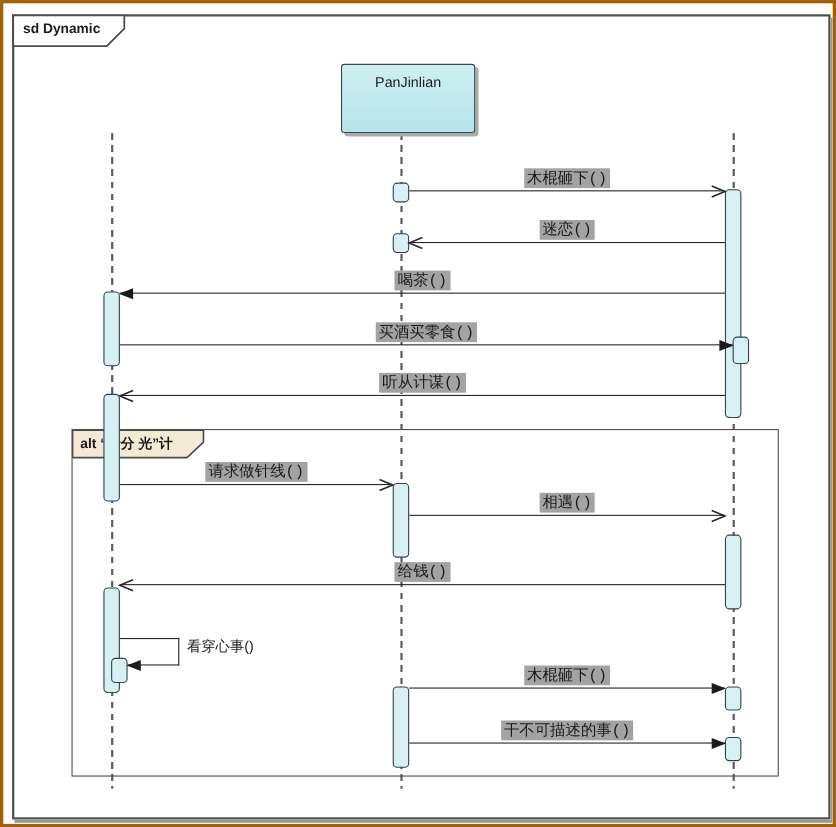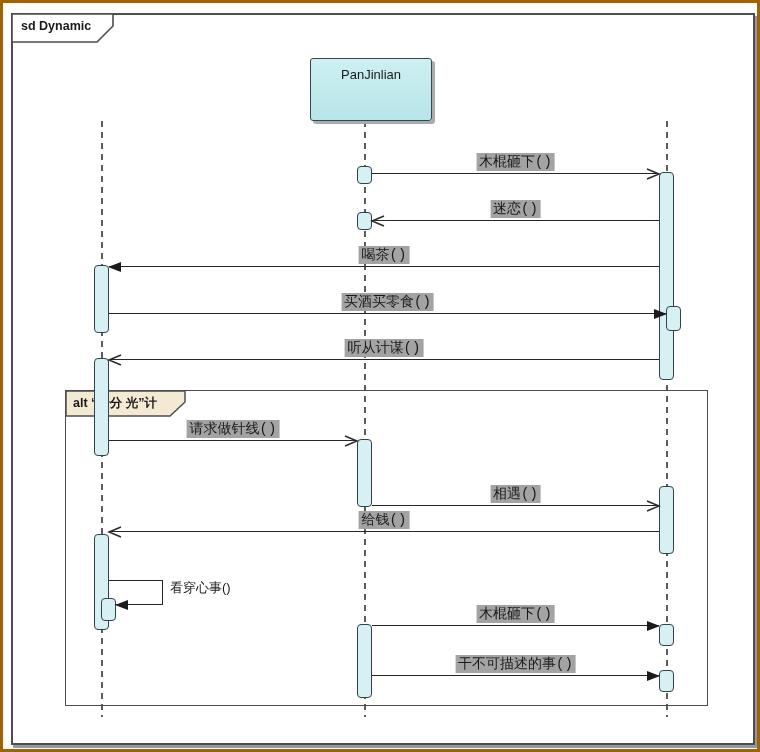--- a/index.html
+++ b/index.html
@@ -131,21 +131,21 @@
         </svg></span>
   </div>
 
   <div class="msg" style="left:106px;top:437px;width:248px;">
     <span class="mlabel">请求做针线()</span>
     <span class="a-r"><svg width="16" height="14">
           <polyline points="2,2 14,7 2,12" fill="none" stroke="#2a2a2a" stroke-width="1.5"></polyline>
         </svg></span>
   </div>
 
-  <div class="msg" style="left:369px;top:502px;width:287px;">
+  <div class="msg" style="left:369px;top:465px;width:287px;">
     <span class="mlabel">相遇()</span>
     <span class="a-r"><svg width="16" height="14">
           <polyline points="2,2 14,7 2,12" fill="none" stroke="#2a2a2a" stroke-width="1.5"></polyline>
         </svg></span>
   </div>
 
   <div class="msg" style="left:106px;top:528px;width:550px;">
     <span class="mlabel">给钱()</span>
     <span class="a-l"><svg width="16" height="14">
           <polyline points="14,2 2,7 14,12" fill="none" stroke="#2a2a2a" stroke-width="1.5"></polyline>

